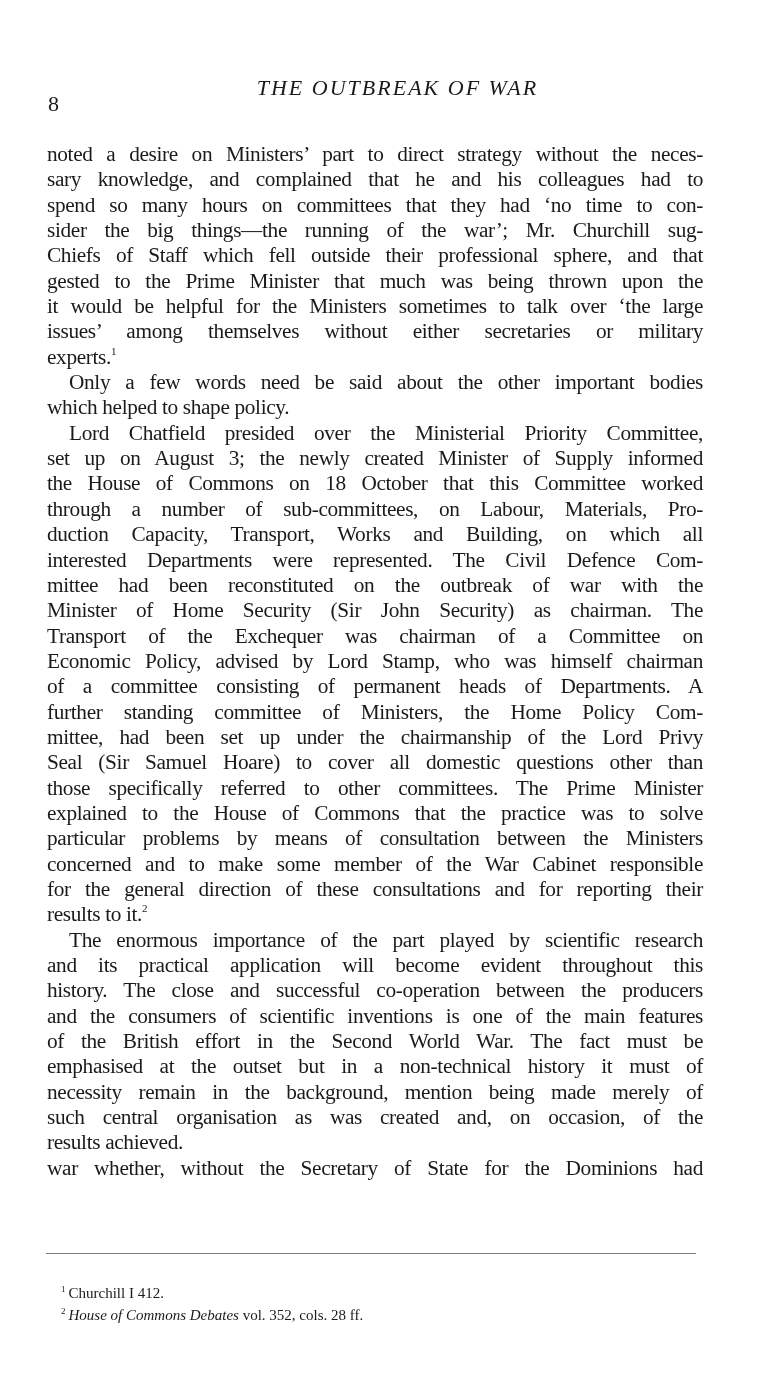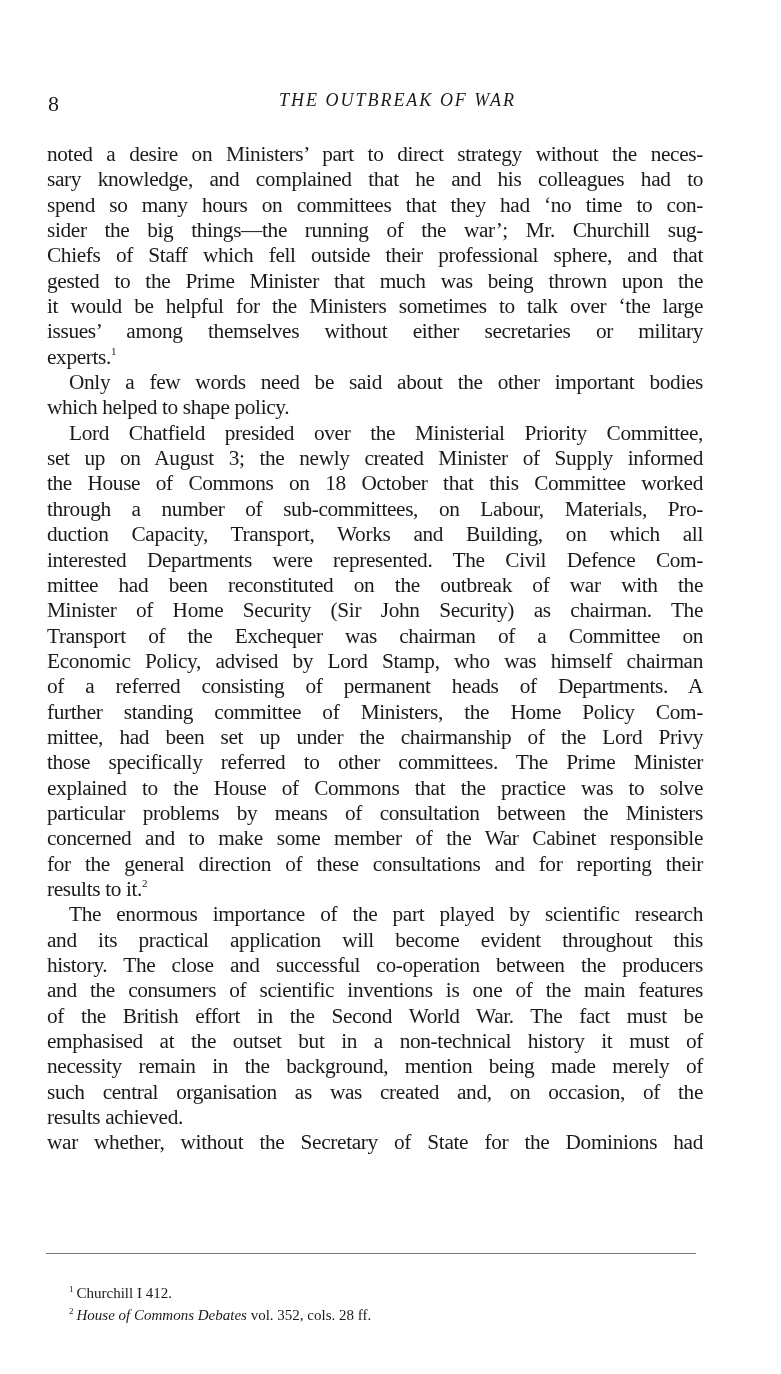--- a/index.html
+++ b/index.html
@@ -16,23 +16,23 @@
     position: absolute;
     left: 48px;
     top: 92px;
     font-size: 22px;
     line-height: 24px;
   }
   .running-head {
     position: absolute;
     left: 0;
     width: 781px;
-    top: 88px;
+    top: 76px;
     text-align: center;
-    font-size: 18px;
+    font-size: 22px;
     line-height: 24px;
     font-style: italic;
     letter-spacing: 2px;
     padding-left: 14px;
     box-sizing: border-box;
   }
   .body-text {
     position: absolute;
     left: 47px;
     top: 142px;
@@ -59,21 +59,21 @@
     height: 0;
     border-top: 1px solid #7a7a7a;
   }
   .footnotes {
     position: absolute;
     left: 61px;
     top: 1282px;
     font-size: 15px;
     line-height: 22px;
   }
-  .footnote { display: block; white-space: nowrap; margin-left: 8px; }
+  .footnote { display: block; white-space: nowrap; }
   .footnote sup { font-size: 9px; vertical-align: 6px; margin-right: 3px; }
   .fn-italic { font-style: italic; }
 </style>
 </head>
 <body>
 
 <div>
   <span class="page-number">8</span>
   <span class="running-head">THE OUTBREAK OF WAR</span>
 </div>
@@ -98,23 +98,24 @@
       <span class="line indent"><span>Lord Chatfield presided over the Ministerial Priority Committee,</span></span>
       <span class="line"><span>set up on August 3; the newly created Minister of Supply informed</span></span>
       <span class="line"><span>the House of Commons on 18 October that this Committee worked</span></span>
       <span class="line"><span>through a number of sub-committees, on Labour, Materials, Pro-</span></span>
       <span class="line"><span>duction Capacity, Transport, Works and Building, on which all</span></span>
       <span class="line"><span>interested Departments were represented. The Civil Defence Com-</span></span>
       <span class="line"><span>mittee had been reconstituted on the outbreak of war with the</span></span>
       <span class="line"><span>Minister of Home Security (Sir John Security) as chairman. The</span></span>
       <span class="line"><span>Transport of the Exchequer was chairman of a Committee on</span></span>
       <span class="line"><span>Economic Policy, advised by Lord Stamp, who was himself chairman</span></span>
-      <span class="line"><span>of a referred consisting of permanent heads of Departments. A</span></span>
+      <span class="line"><span>of a committee consisting of permanent heads of Departments. A</span></span>
       <span class="line"><span>further standing committee of Ministers, the Home Policy Com-</span></span>
       <span class="line"><span>mittee, had been set up under the chairmanship of the Lord Privy</span></span>
+      <span class="line"><span>Seal (Sir Samuel Hoare) to cover all domestic questions other than</span></span>
       <span class="line"><span>those specifically referred to other committees. The Prime Minister</span></span>
       <span class="line"><span>explained to the House of Commons that the practice was to solve</span></span>
       <span class="line"><span>particular problems by means of consultation between the Ministers</span></span>
       <span class="line"><span>concerned and to make some member of the War Cabinet responsible</span></span>
       <span class="line"><span>for the general direction of these consultations and for reporting their</span></span>
       <span class="line last"><span>results to it.</span><sup>2</sup></span>
     </div>
     <div>
       <span class="line indent"><span>The enormous importance of the part played by scientific research</span></span>
       <span class="line"><span>and its practical application will become evident throughout this</span></span>

